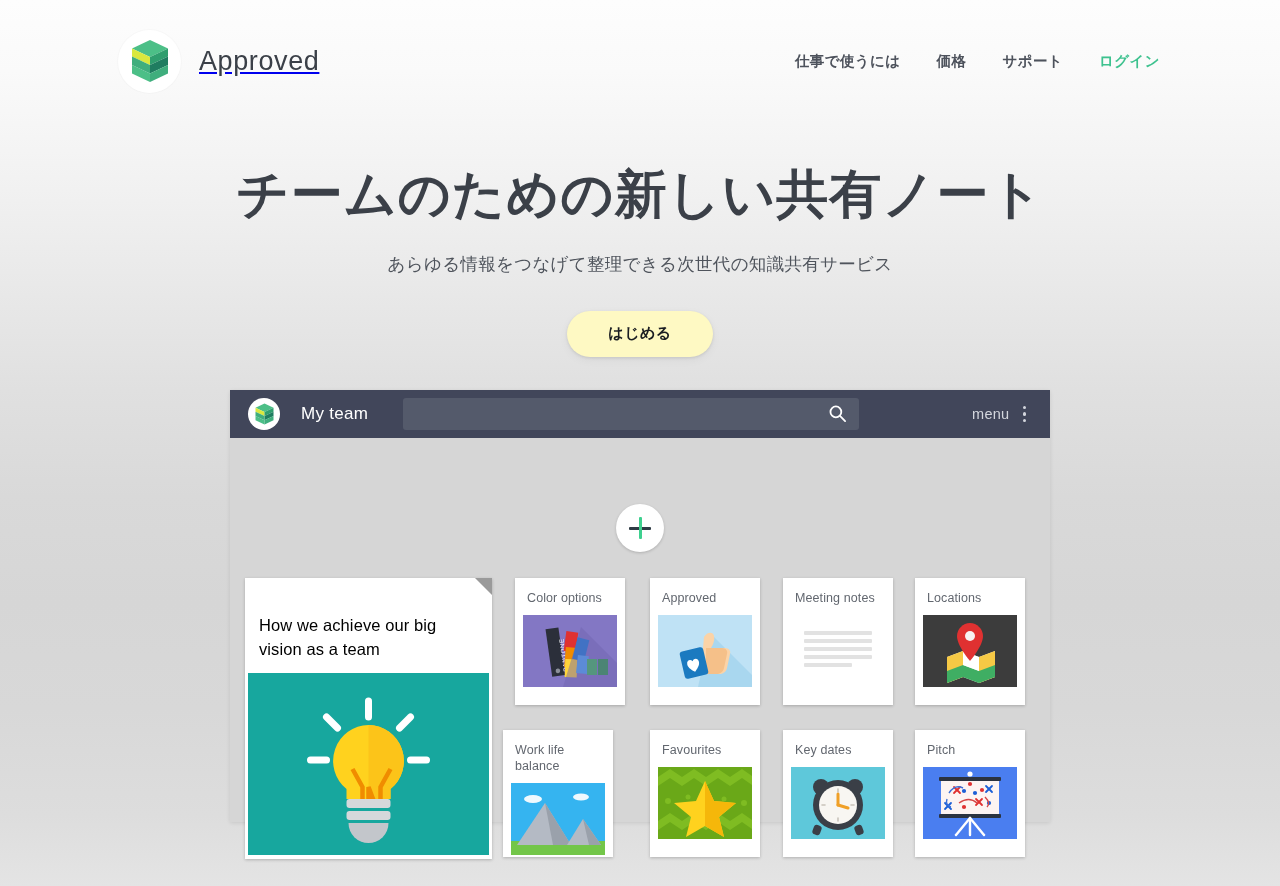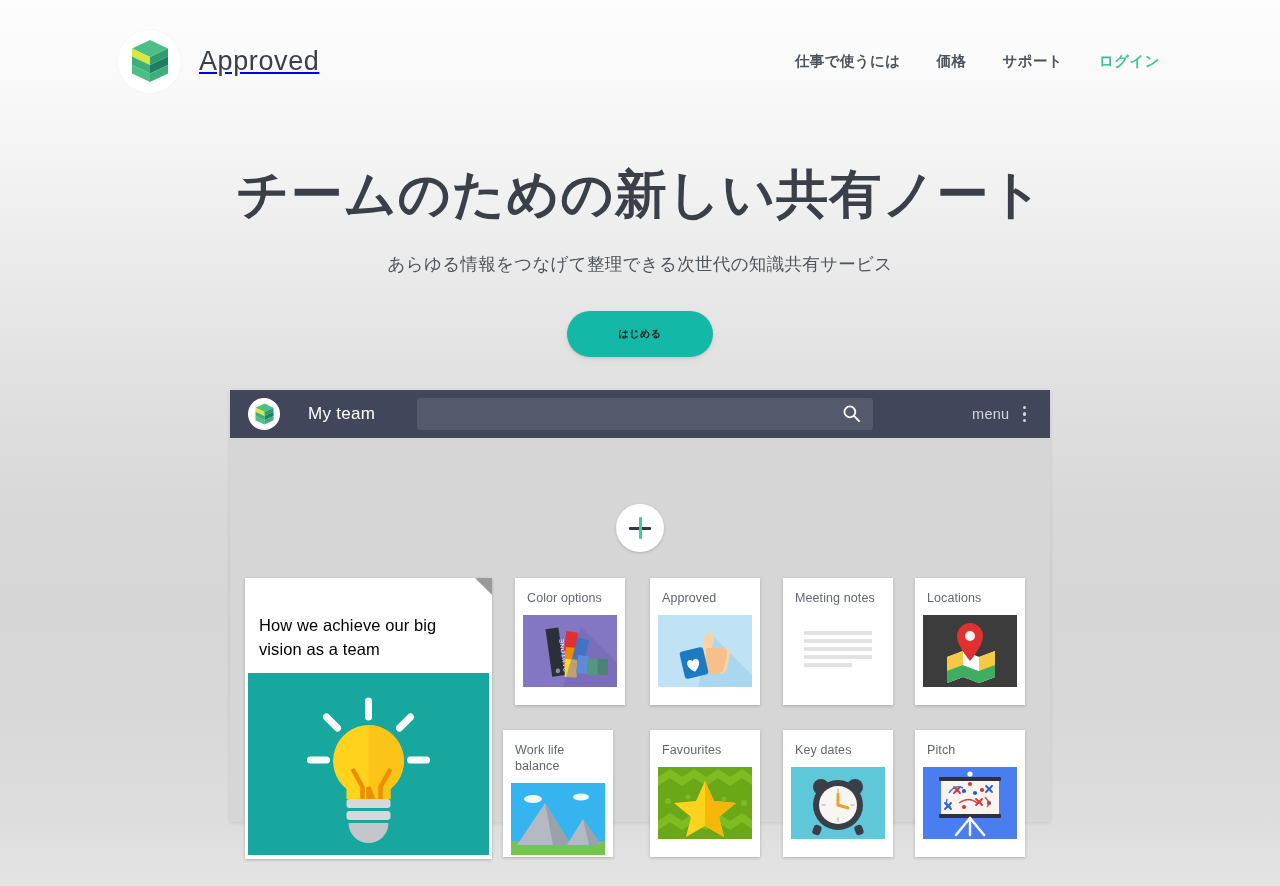--- a/index.html
+++ b/index.html
@@ -75,23 +75,23 @@
     color: #4f545c;
     letter-spacing: 0.3px;
   }
   .hero-cta {
     margin: 35px auto 0;
     display: block;
     width: 146px;
     height: 46px;
     border: none;
     border-radius: 23px;
-    background: #14b8a6;
+    background: #fef9c3;
     color: #1a1d22;
-    font-size: 10px;
+    font-size: 15px;
     font-weight: 700;
     font-family: inherit;
     letter-spacing: 0.5px;
     cursor: pointer;
     box-shadow: 0 1px 3px rgba(0,0,0,0.10), 0 3px 10px rgba(0,0,0,0.05);
   }
 
   
   .app-preview {
     position: absolute;
@@ -100,21 +100,21 @@
     width: 820px;
     height: 432px;
     box-shadow: 0 1px 4px rgba(0,0,0,0.10);
   }
   .app-bar {
     height: 48px;
     background: #41465a;
     display: flex;
     align-items: center;
     padding: 0 24px 0 18px;
-    gap: 11px;
+    gap: 4px;
   }
   .app-bar-logo {
     width: 32px; height: 32px; border-radius: 50%;
     background: #fff; display:flex; align-items:center; justify-content:center;
     flex: 0 0 auto;
   }
   .app-team {
     color: #ffffff;
     font-size: 17px;
     margin-left: 17px;

